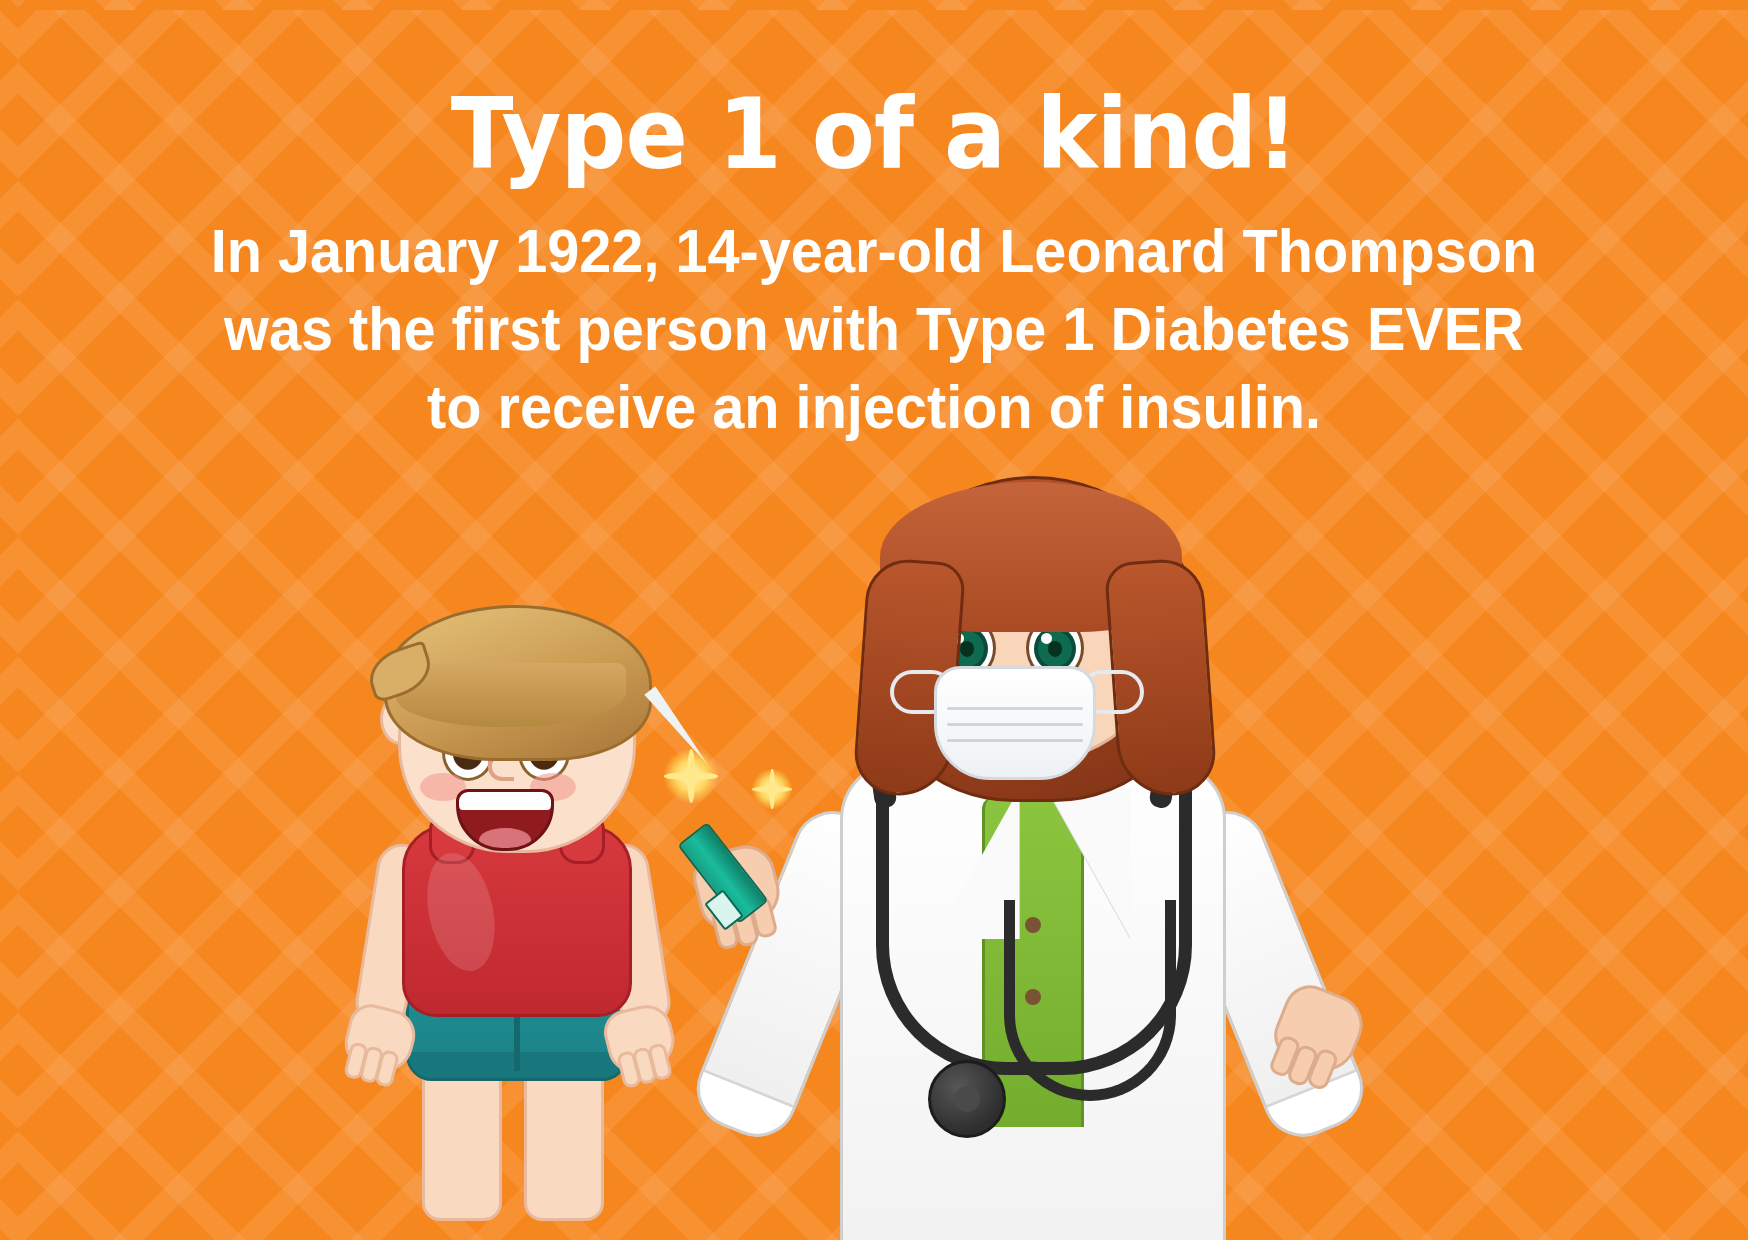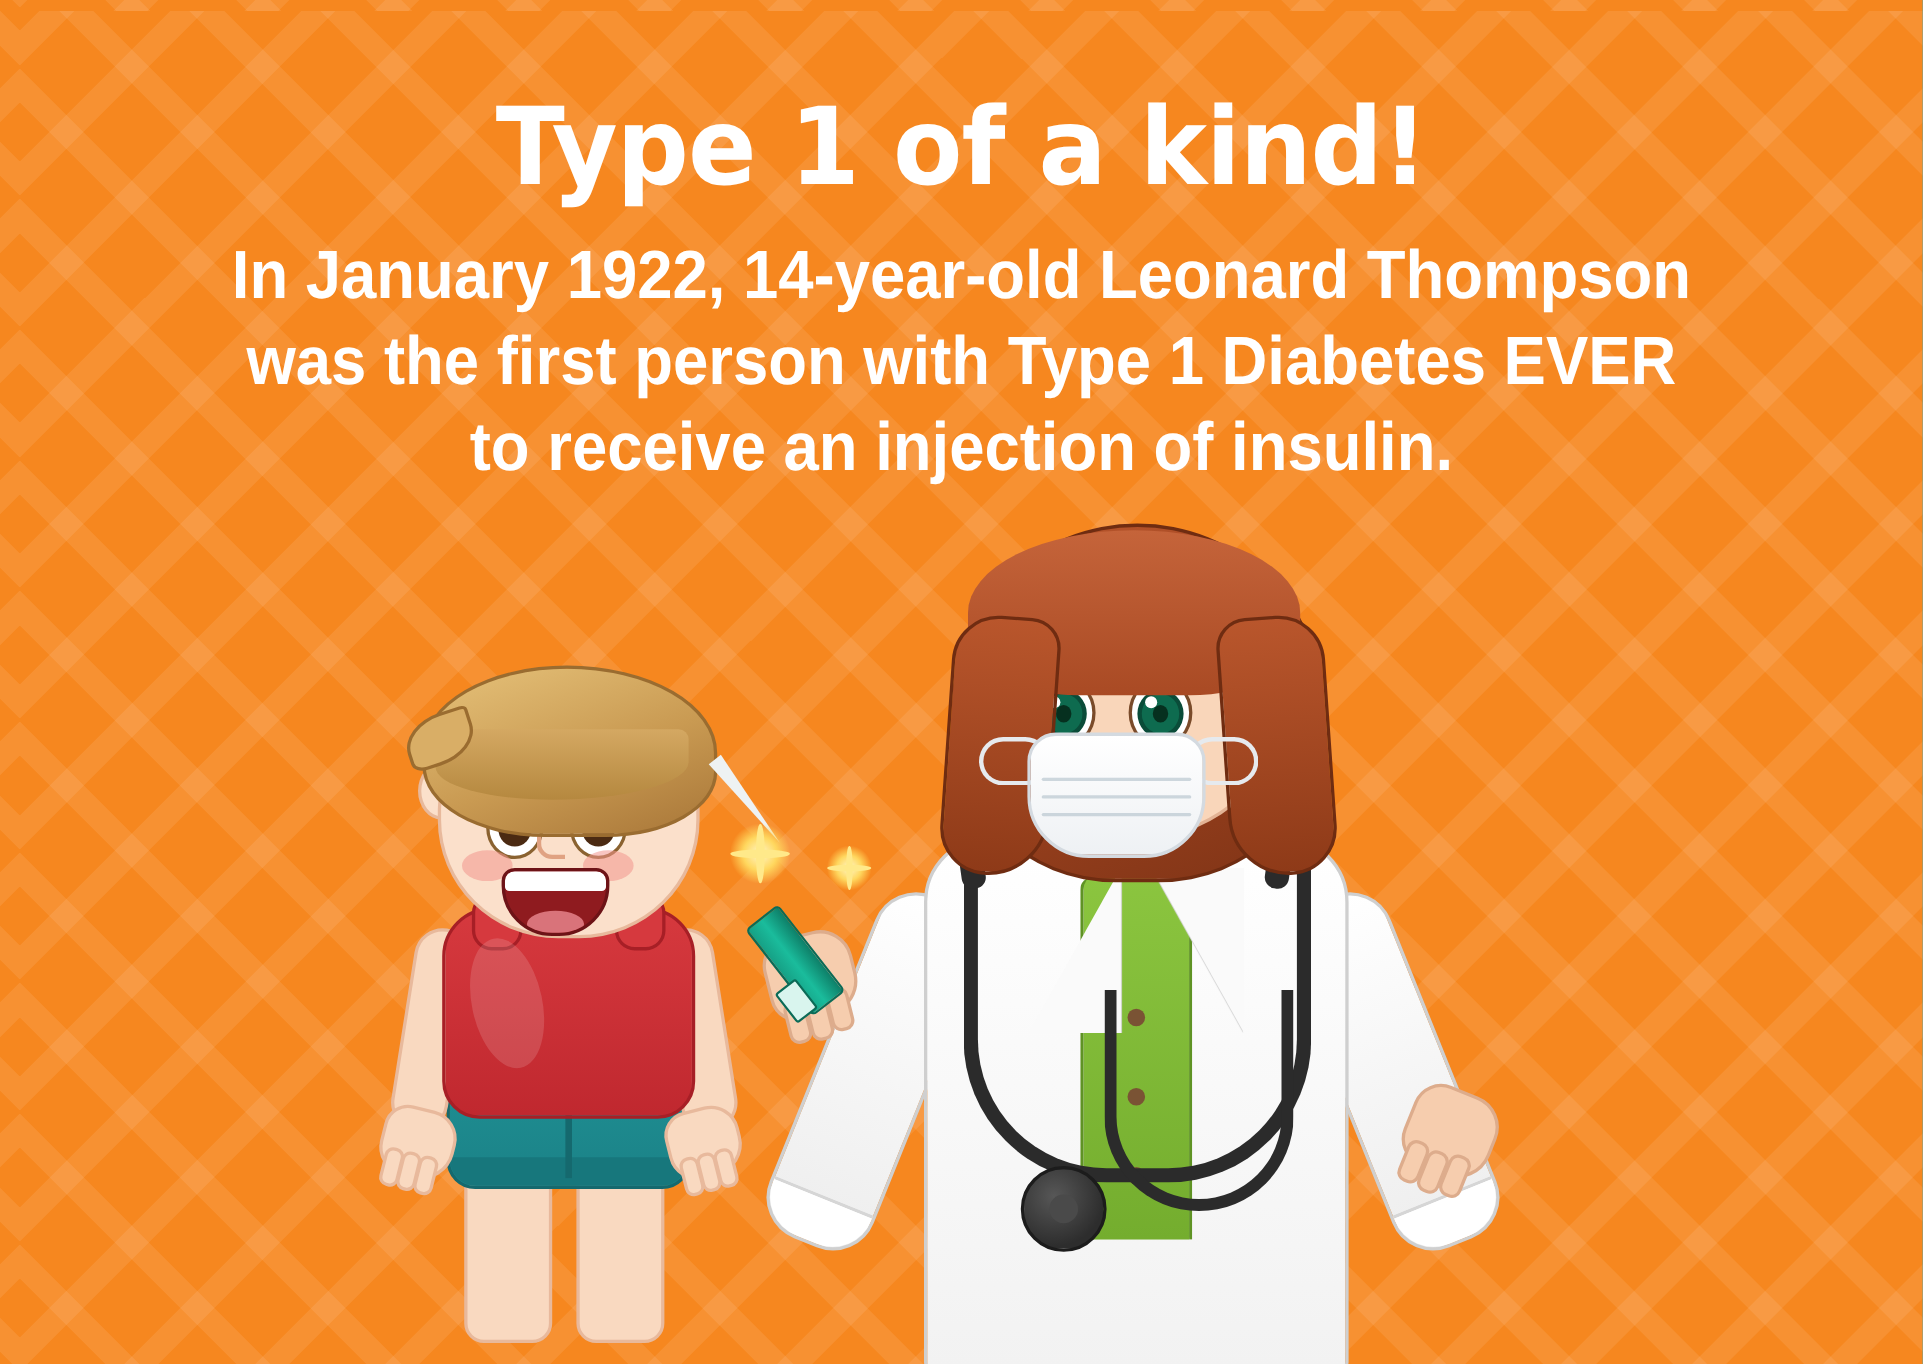--- a/index.html
+++ b/index.html
@@ -9,21 +9,21 @@
   }
   body {
     font-family: "Liberation Sans", sans-serif;
   }
 
   #poster {
     position: relative;
     width: 1748px;
     height: 1240px;
     overflow: hidden;
-    background-color: #0f766e;
+    background-color: #a21caf;
   }
 
   
   .bg-pattern {
     position: absolute;
     inset: 0;
     background-color: #f6871f;
     background-image:
       repeating-linear-gradient(45deg,
         rgba(255,255,255,0.00) 0px,

